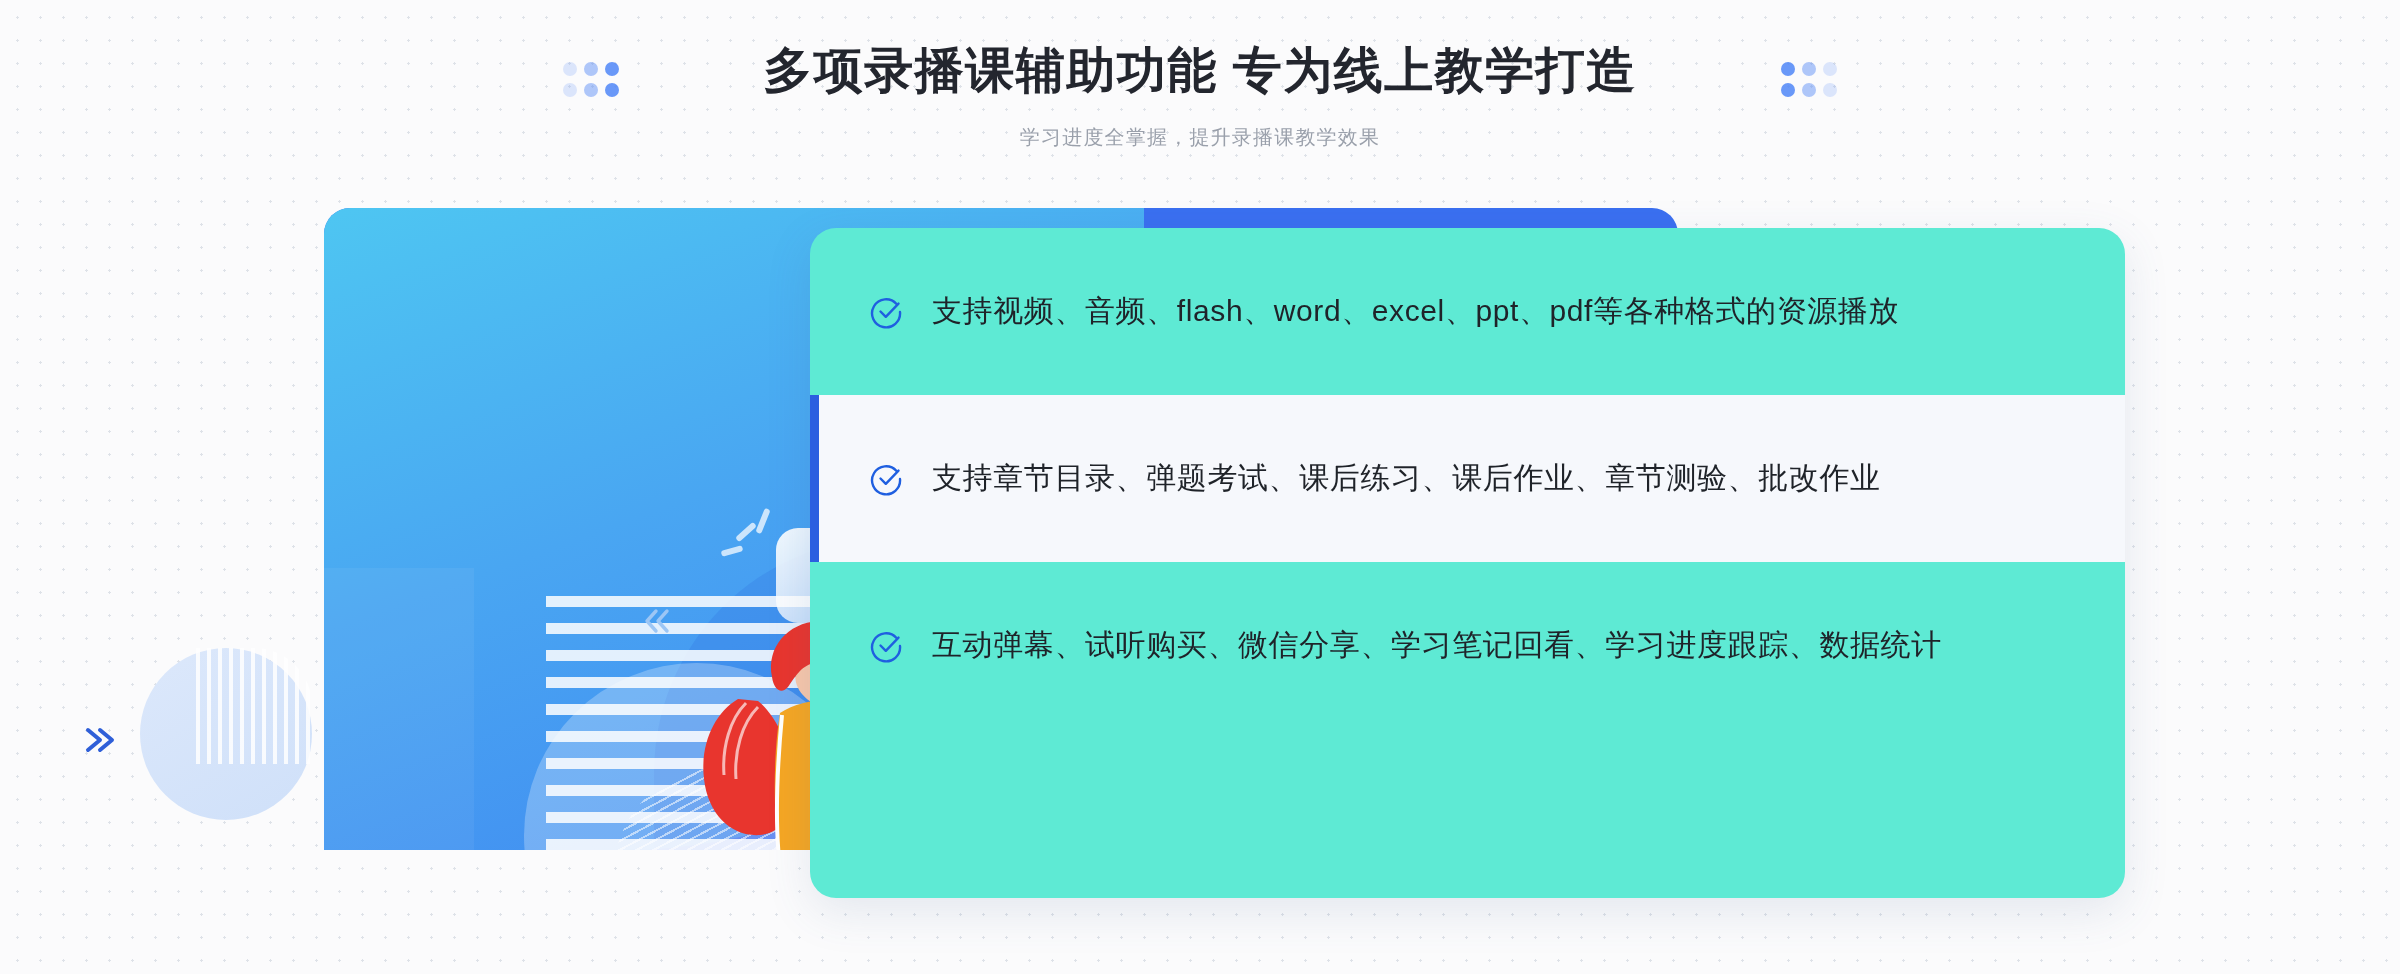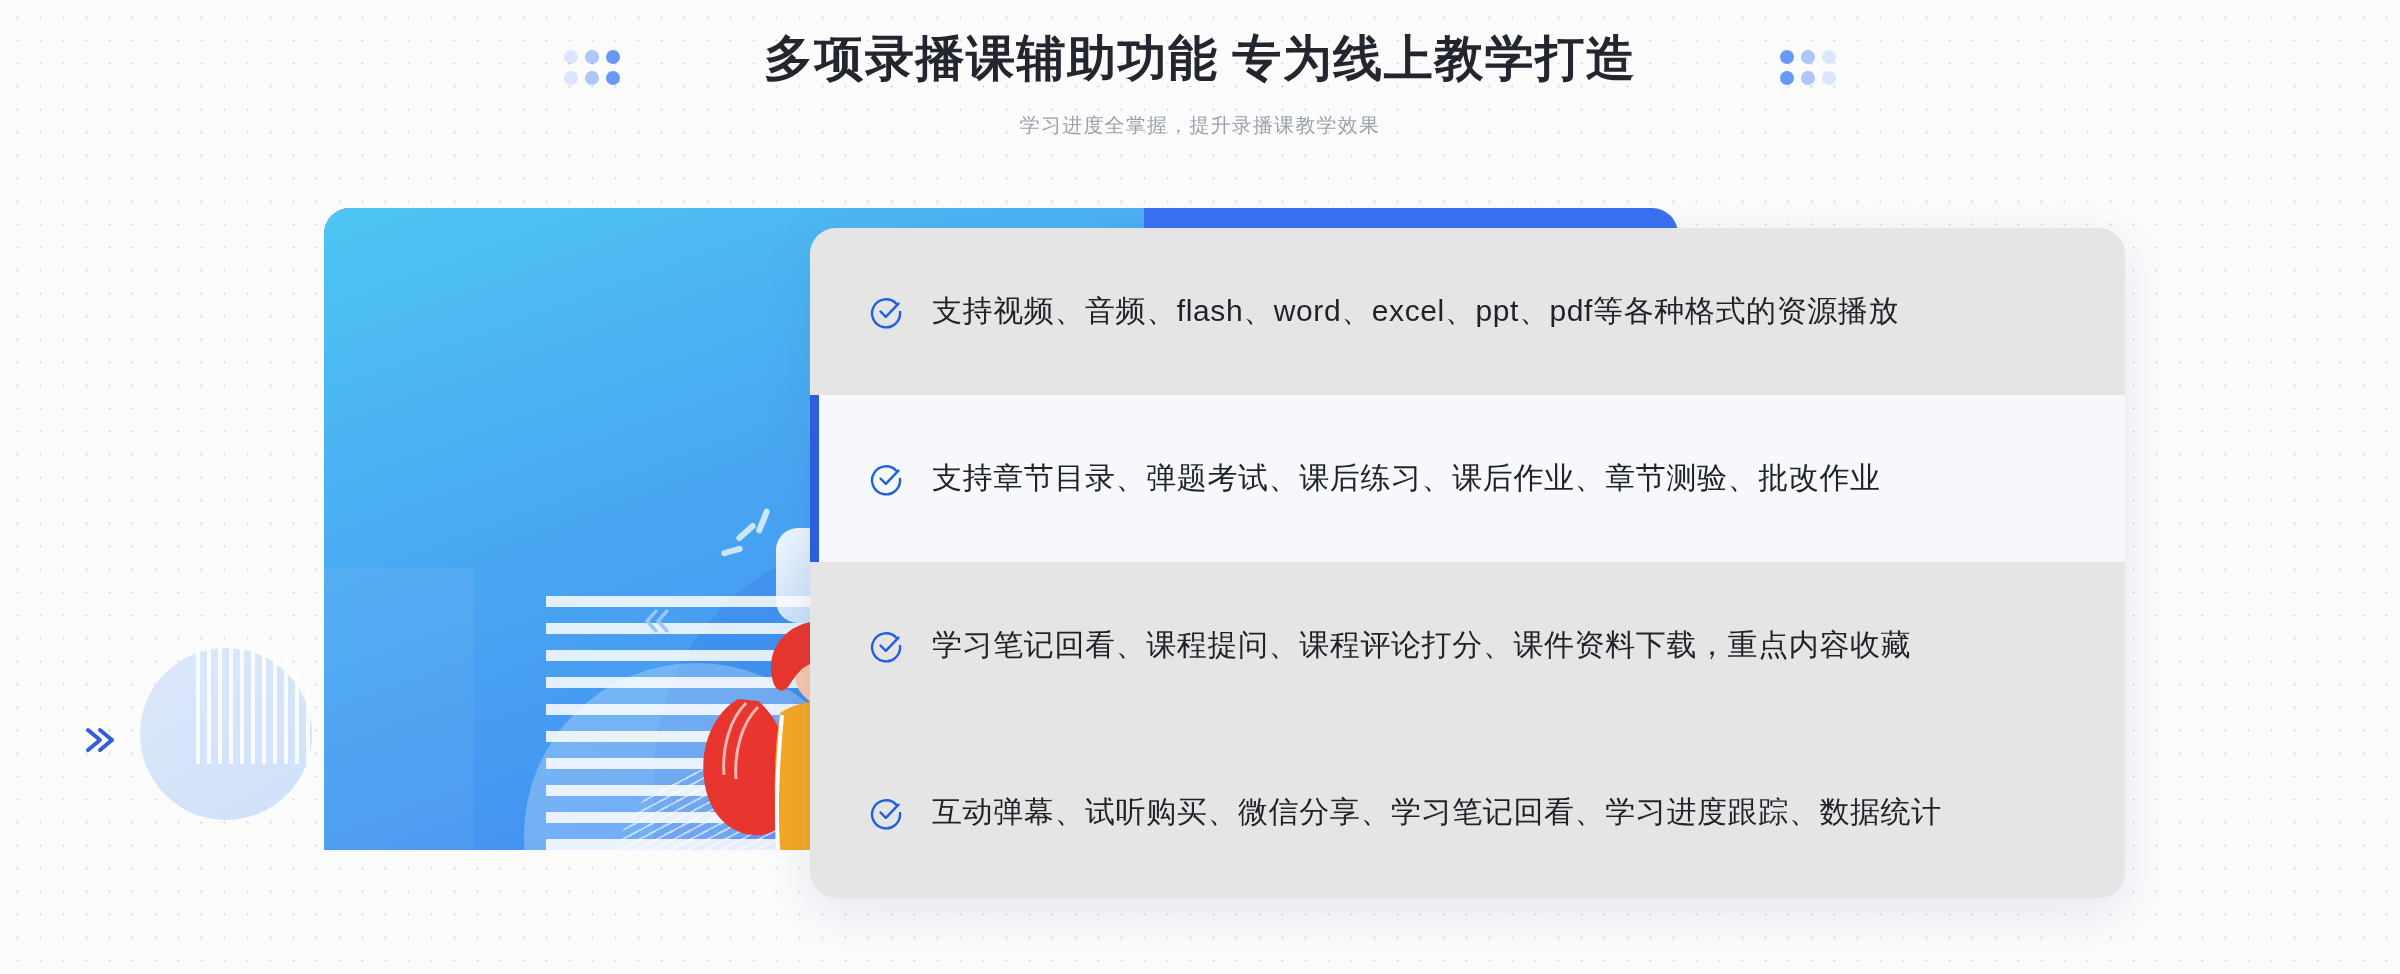--- a/index.html
+++ b/index.html
@@ -14,23 +14,23 @@
   #dot-bg{
     position:absolute; inset:0;
     background-image:radial-gradient(#d9dde4 1.1px, transparent 1.2px);
     background-size:23px 23px;
     background-position:6px 6px;
     opacity:.85;
   }
 
   
   #header{
-    position:absolute; top:4px; left:0; width:2400px; height:170px;
+    position:absolute; top:16px; left:0; width:2400px; height:170px;
     display:flex; flex-direction:column; align-items:center;
-    justify-content:flex-start; padding-top:28px;font-family:Liberation Serif, serif;
+    justify-content:flex-start; padding-top:28px;
   }
   #title-row{ display:flex; align-items:center; gap:0; position:relative; }
   .dot-grid{
     display:grid; grid-template-columns:repeat(3,14px); grid-template-rows:repeat(2,14px);
     gap:7px; position:absolute; top:18px;
   }
   .dot-grid.left{ left:-200px; }
   .dot-grid.right{ right:-200px; }
   .dot-grid i{ display:block; width:14px; height:14px; border-radius:50%; background:#4f86f7; }
   .dot-grid.left i:nth-child(3n+1){ opacity:.18 }
@@ -131,21 +131,21 @@
   #sp1{ left:436px; top:300px; width:6px; height:26px; transform:rotate(22deg); }
   #sp2{ left:419px; top:312px; width:6px; height:24px; transform:rotate(48deg); }
   #sp3{ left:405px; top:332px; width:6px; height:22px; transform:rotate(74deg); }
 
   
   #character{ position:absolute; left:330px; top:255px; }
 
   
   #feature-card{
     position:absolute; left:810px; top:228px; width:1315px; height:670px;
-    background:#e5e5e5; border-radius:26px;
+    background:#5eead4; border-radius:26px;
     box-shadow:0 14px 46px rgba(72,98,150,.13);
     overflow:hidden;
   }
   .feature-row{
     position:relative; height:167px;
     display:flex; align-items:center; padding-left:60px;
   }
   .feature-row.alt{ background:#f6f8fc; }
   .feature-row.alt .row-tab{
     position:absolute; left:0; top:0; width:9px; height:100%;
@@ -277,27 +277,20 @@
 
   <div class="feature-row alt">
     <span class="row-tab"></span>
     <svg class="check-icon" viewBox="0 0 34 34">
       <path d="M26.5 9 A14 14 0 1 0 30 17" fill="none" stroke="#1f5fe0" stroke-width="2.4" stroke-linecap="round"></path>
       <path d="M10.5 16.5 L15.8 21.8 L28.5 8.6" fill="none" stroke="#1f5fe0" stroke-width="2.4" stroke-linecap="round" stroke-linejoin="round"></path>
     </svg>
     <span class="feature-text">支持章节目录、弹题考试、课后练习、课后作业、章节测验、批改作业</span>
   </div>
 
-  <div class="feature-row">
-    <svg class="check-icon" viewBox="0 0 34 34">
-      <path d="M26.5 9 A14 14 0 1 0 30 17" fill="none" stroke="#1f5fe0" stroke-width="2.4" stroke-linecap="round"></path>
-      <path d="M10.5 16.5 L15.8 21.8 L28.5 8.6" fill="none" stroke="#1f5fe0" stroke-width="2.4" stroke-linecap="round" stroke-linejoin="round"></path>
-    </svg>
-    <span class="feature-text">学习笔记回看、课程提问、课程评论打分、课件资料下载，重点内容收藏</span>
-  </div>
 
   <div class="feature-row">
     <svg class="check-icon" viewBox="0 0 34 34">
       <path d="M26.5 9 A14 14 0 1 0 30 17" fill="none" stroke="#1f5fe0" stroke-width="2.4" stroke-linecap="round"></path>
       <path d="M10.5 16.5 L15.8 21.8 L28.5 8.6" fill="none" stroke="#1f5fe0" stroke-width="2.4" stroke-linecap="round" stroke-linejoin="round"></path>
     </svg>
     <span class="feature-text">互动弹幕、试听购买、微信分享、学习笔记回看、学习进度跟踪、数据统计</span>
   </div>
 
 </div>

